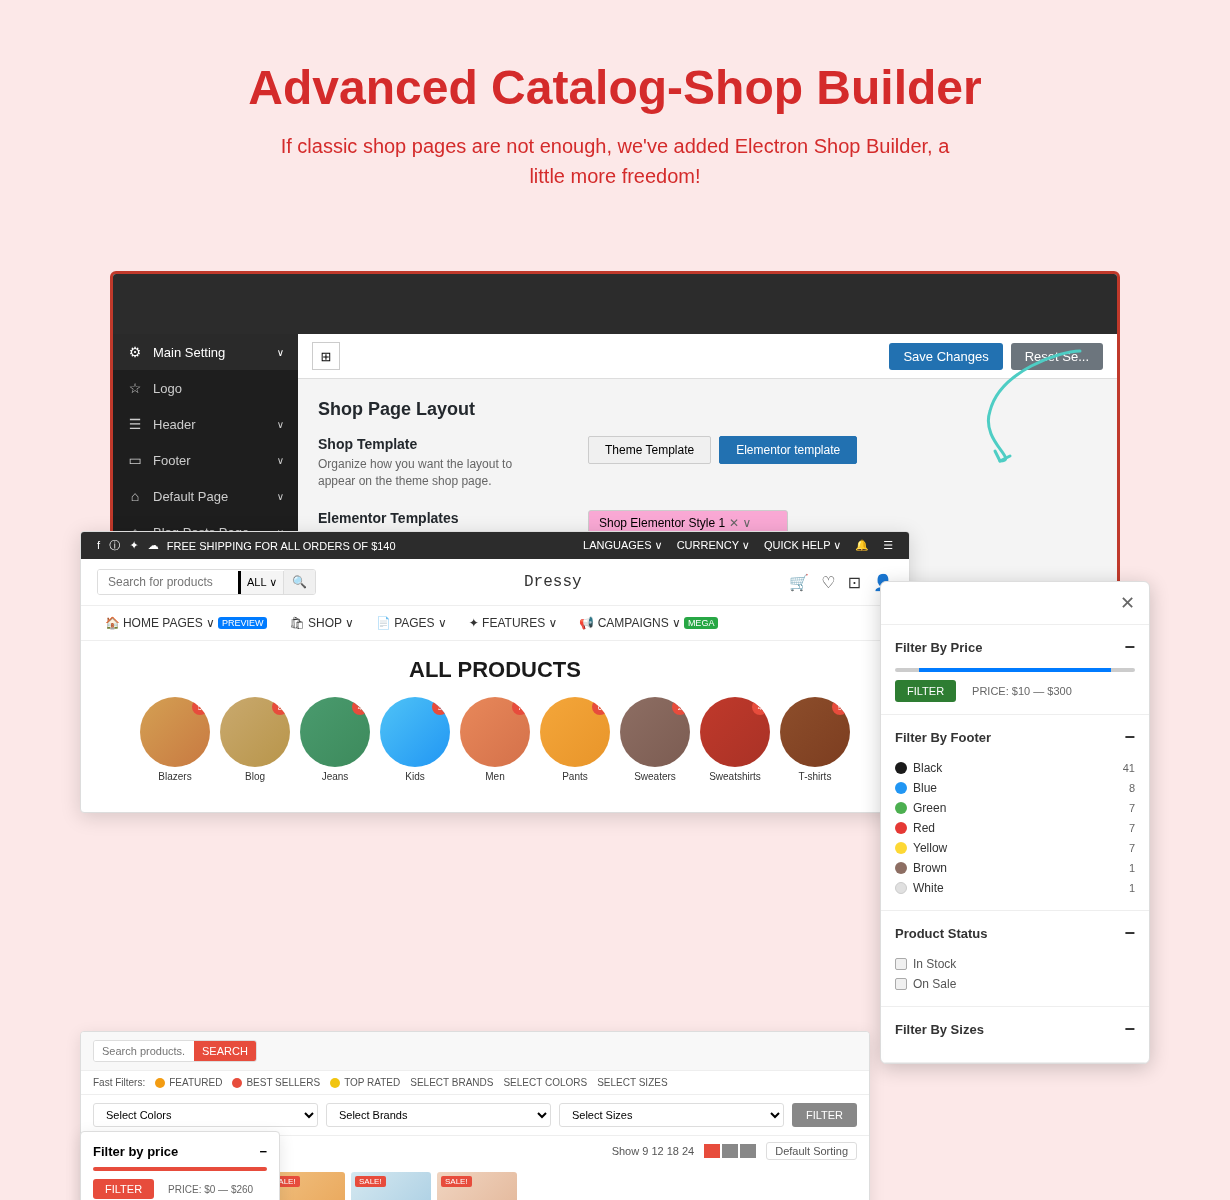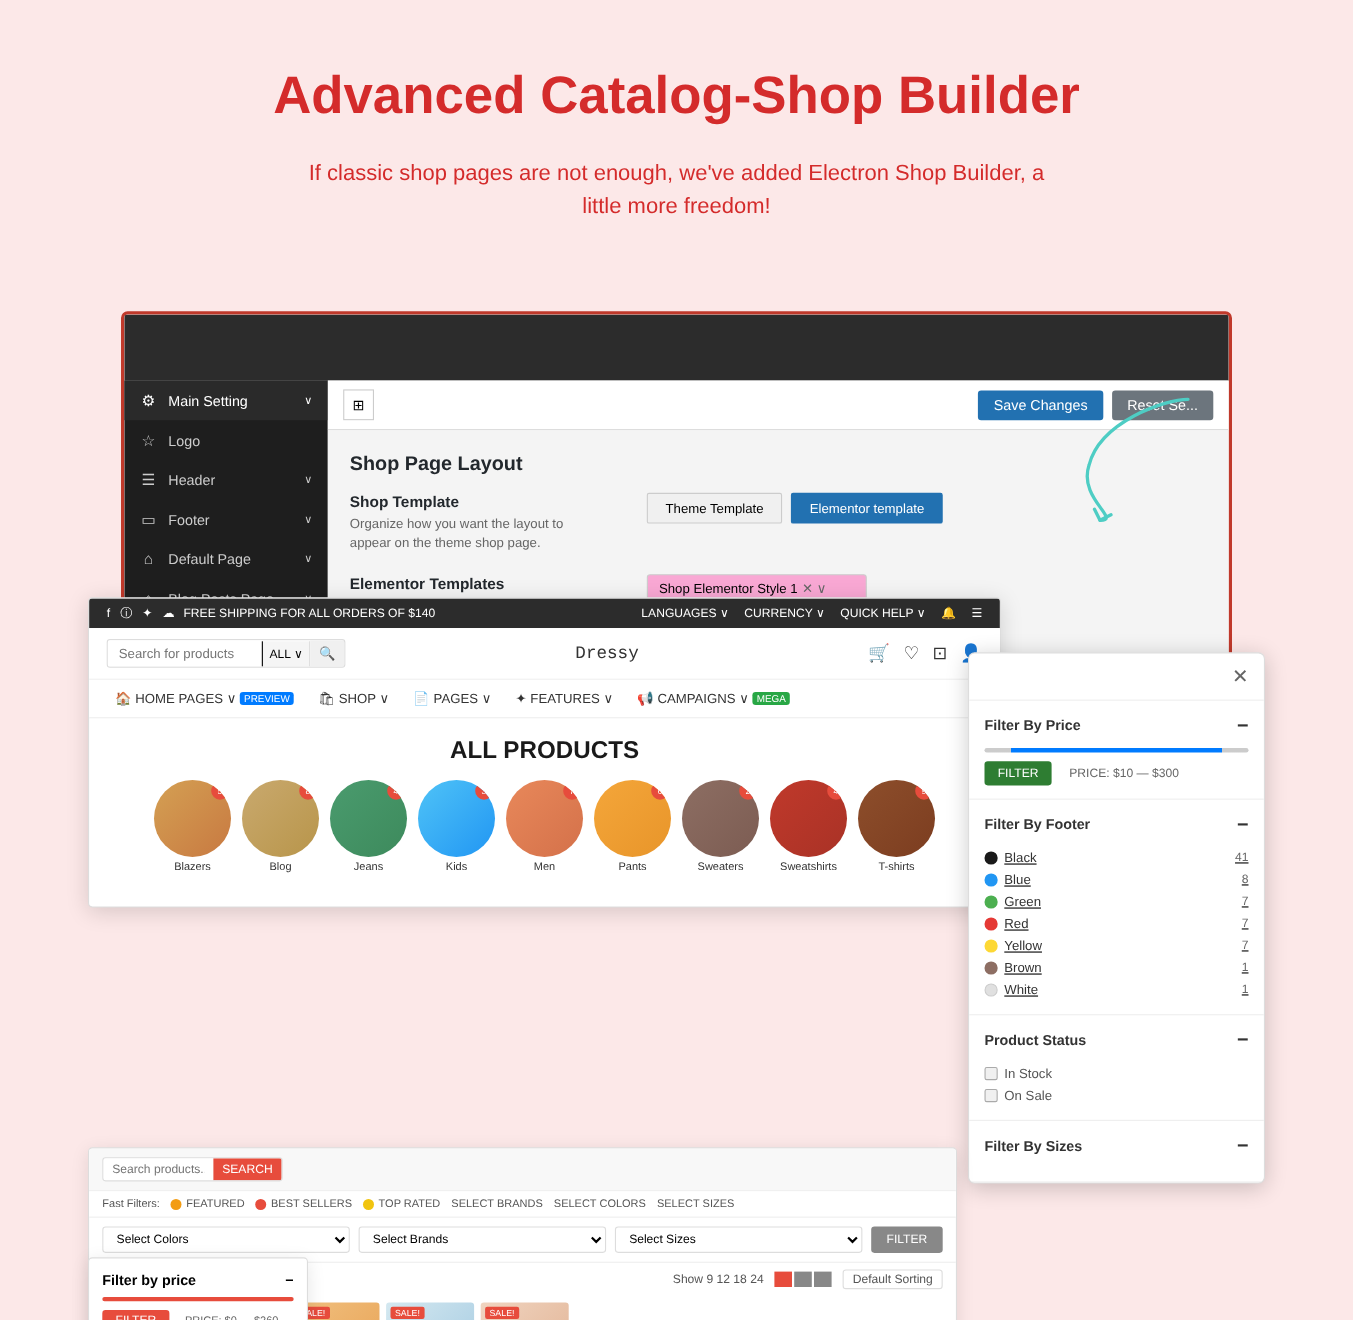--- a/index.html
+++ b/index.html
@@ -13,21 +13,21 @@
 
     
     .hero {
       text-align: center;
       padding: 60px 40px 40px;
     }
     .hero-title {
       font-size: 48px;
       font-weight: 800;
       color: #d42b2b;
-      margin-bottom: 28px;
+      margin-bottom: 16px;
     }
     .hero-subtitle {
       font-size: 20px;
       color: #d42b2b;
       line-height: 1.5;
       max-width: 700px;
       margin: 0 auto;
     }
 
     
@@ -295,21 +295,21 @@
     .search-input {
       padding: 5px 10px;
       border: none;
       outline: none;
       font-size: 12px;
       width: 140px;
     }
 
     .search-select {
       background: #f5f5f5;
-      border-left: 1px solid #000000;
+      border-left: 3px solid #000000;
       border-right: 1px solid #ddd;
       padding: 5px 6px;
       font-size: 11px;
     }
 
     .search-btn {
       background: #f0f0f0;
       border: none;
       padding: 5px 8px;
       cursor: pointer;
@@ -491,21 +491,20 @@
       color: #666;
       margin-left: 8px;
     }
 
     .color-row {
       display: flex;
       align-items: center;
       justify-content: space-between;
       padding: 3px 0;
       font-size: 12px;
-      text-decoration: underline;
     }
 
     .color-dot {
       width: 12px;
       height: 12px;
       border-radius: 50%;
       display: inline-block;
       margin-right: 6px;
     }
 

